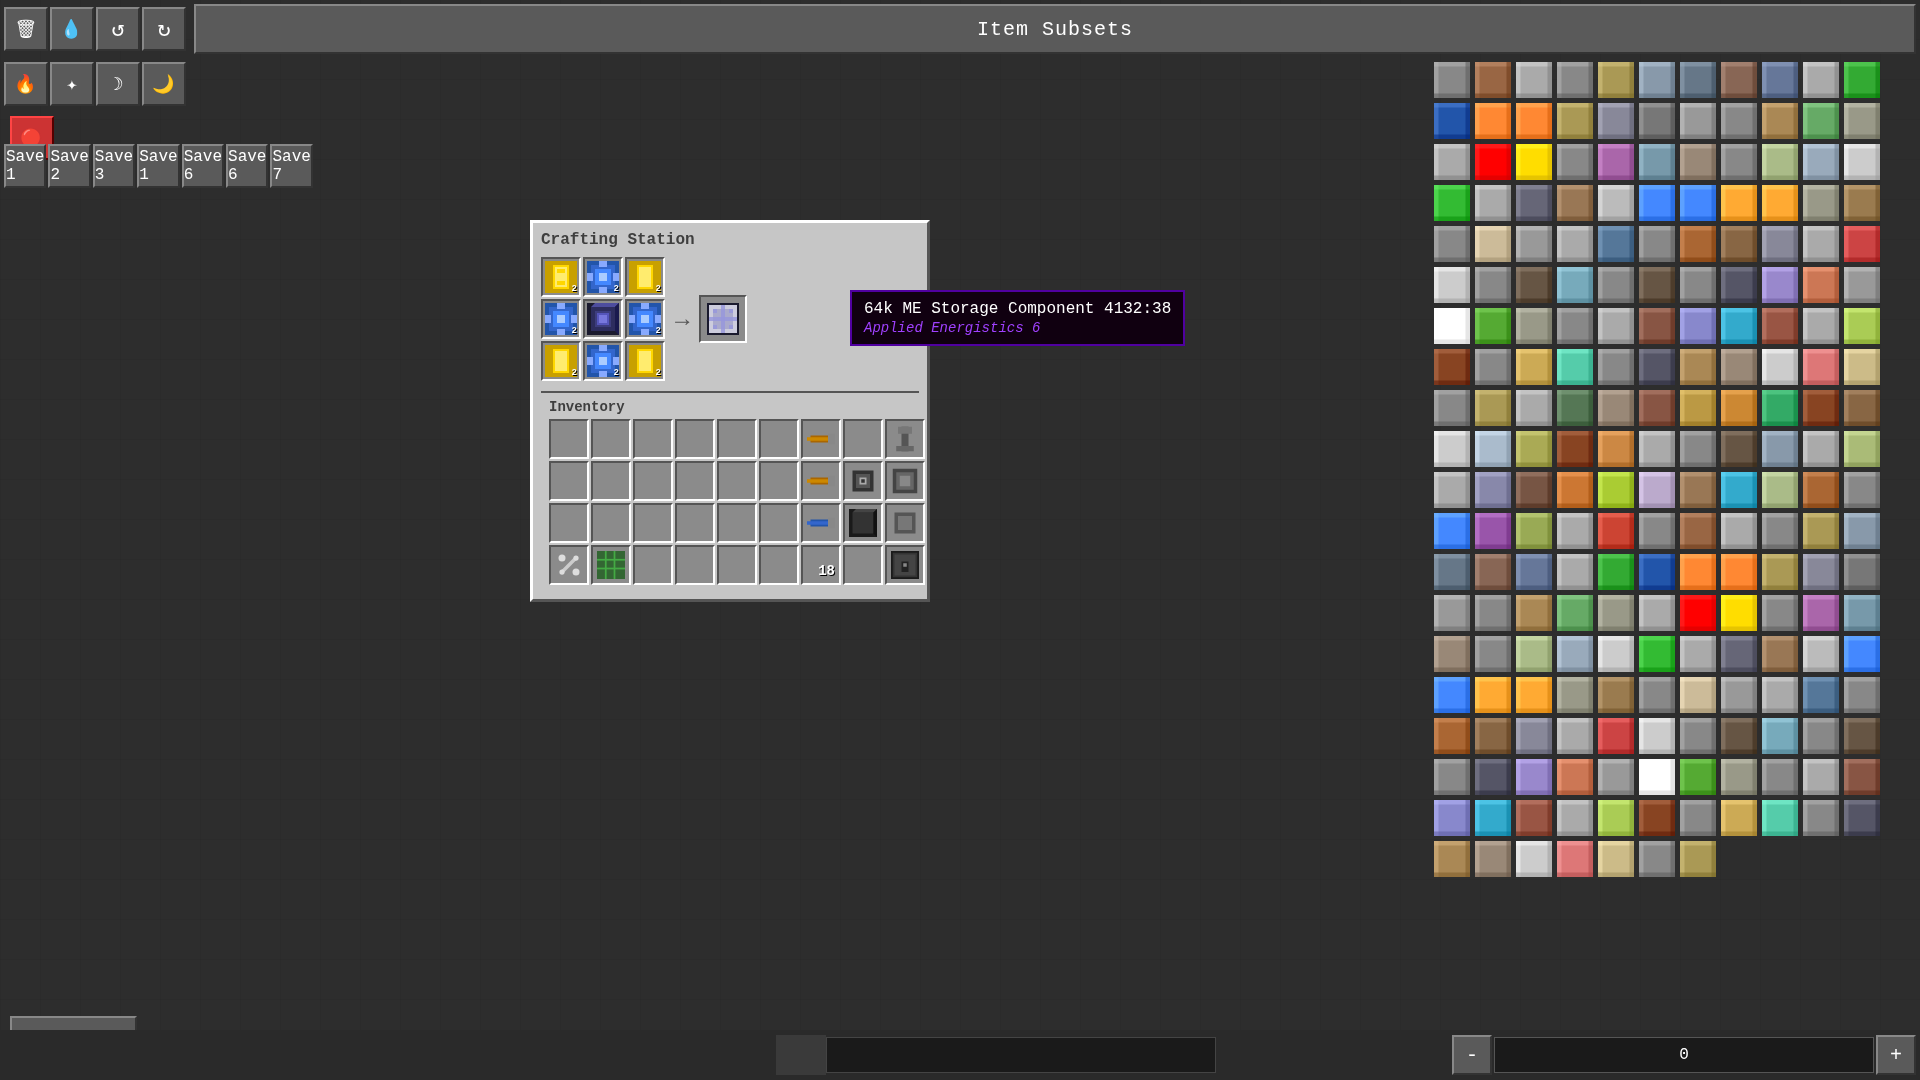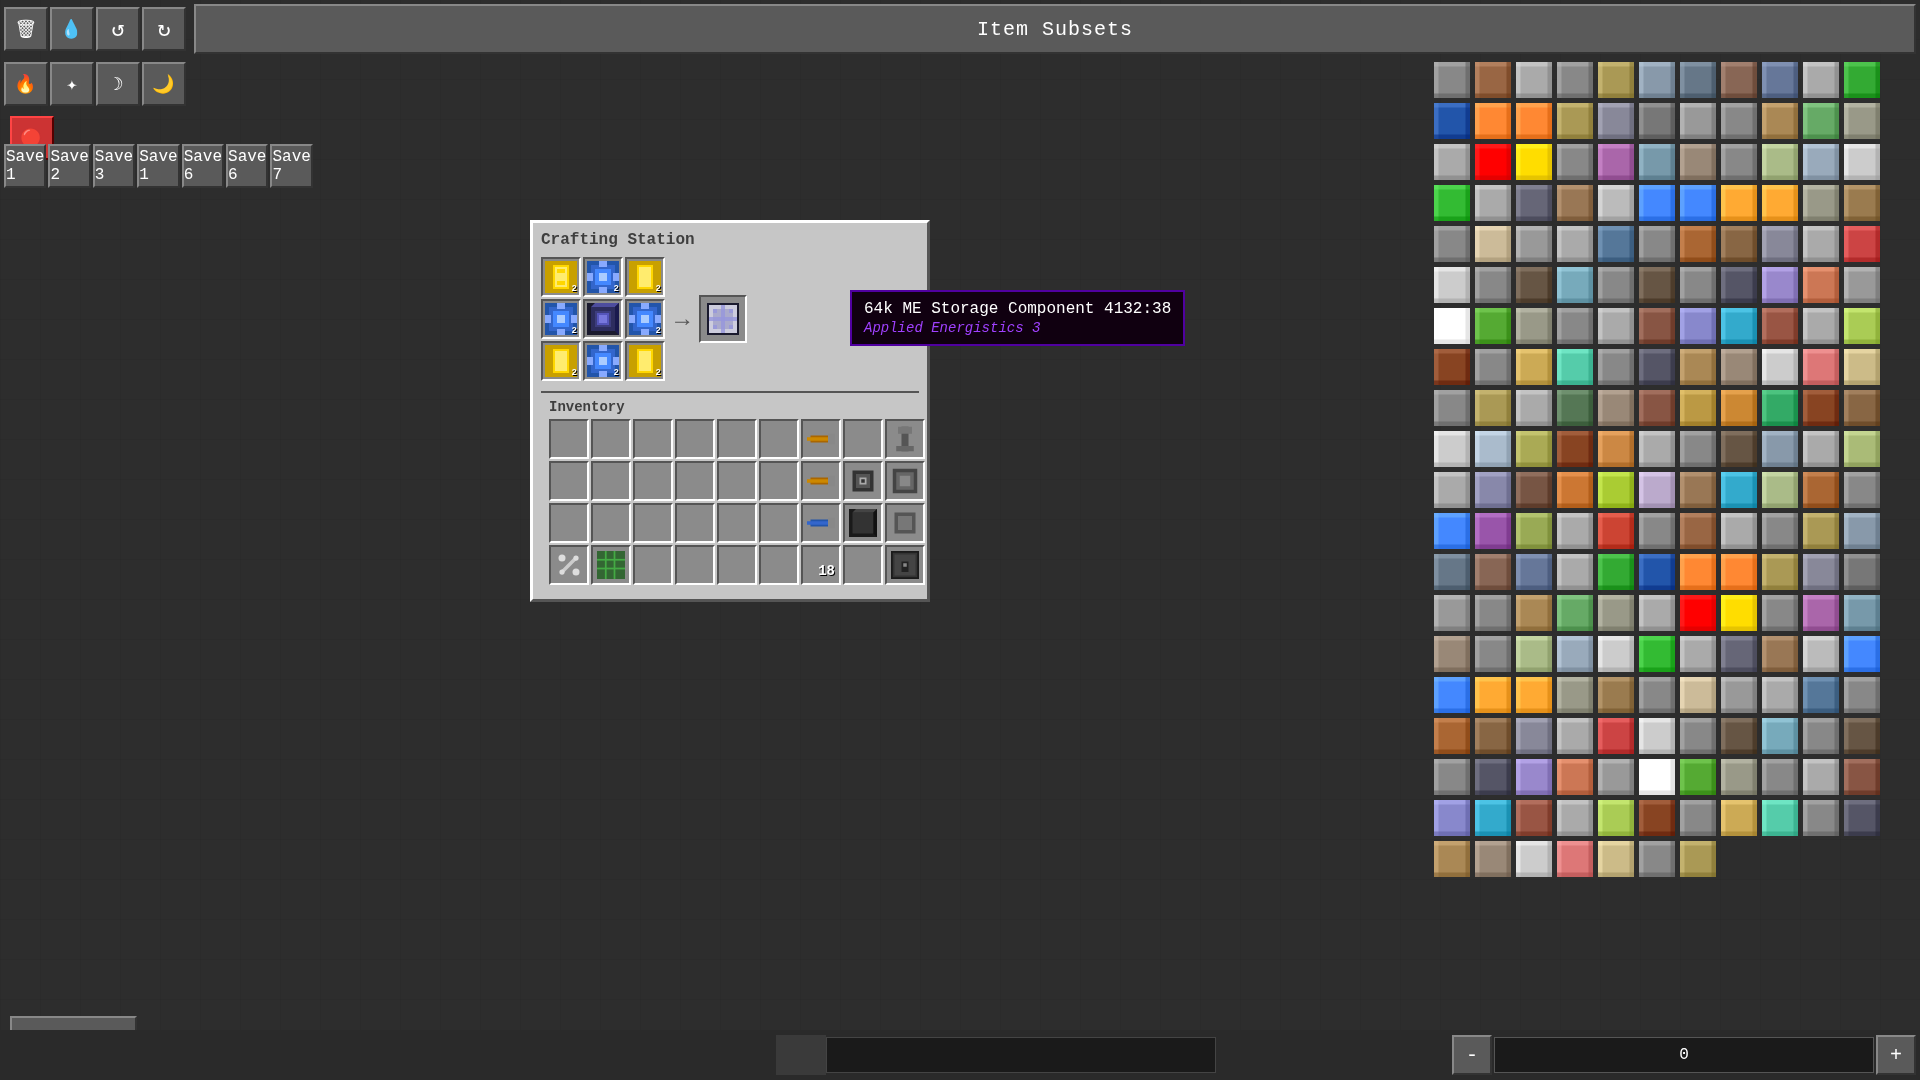--- a/index.html
+++ b/index.html
@@ -627,21 +627,21 @@
           <rect x="6" y="6" width="4" height="6" fill="#222"></rect>
           <rect x="7" y="7" width="2" height="2" fill="#888"></rect>
         </svg>
       </div>
     </div>
   </div>
 </div>
 
 <div class="tooltip">
   <div class="tooltip-name">64k ME Storage Component 4132:38</div>
-  <div class="tooltip-mod">Applied Energistics 3</div>
+  <div class="tooltip-mod">Applied Energistics 6</div>
 </div>
 
 <div class="scroll-area">
   <div id="item-grid-container" style="width:490px; display:flex; flex-wrap:wrap; padding:2px; gap:1px;">
   <div style="width: 40px; height: 40px; display: flex; align-items: center; justify-content: center; cursor: pointer; font-size: 20px;">
         <svg width="36" height="36" viewBox="0 0 16 16">
       <rect width="16" height="16" fill="#888888"></rect>
       <rect x="0" y="0" width="16" height="2" fill="rgb(186,186,186)" opacity="0.5"></rect>
       <rect x="0" y="0" width="2" height="16" fill="rgb(186,186,186)" opacity="0.5"></rect>
       <rect x="14" y="0" width="2" height="16" fill="rgb(86,86,86)" opacity="0.5"></rect>

